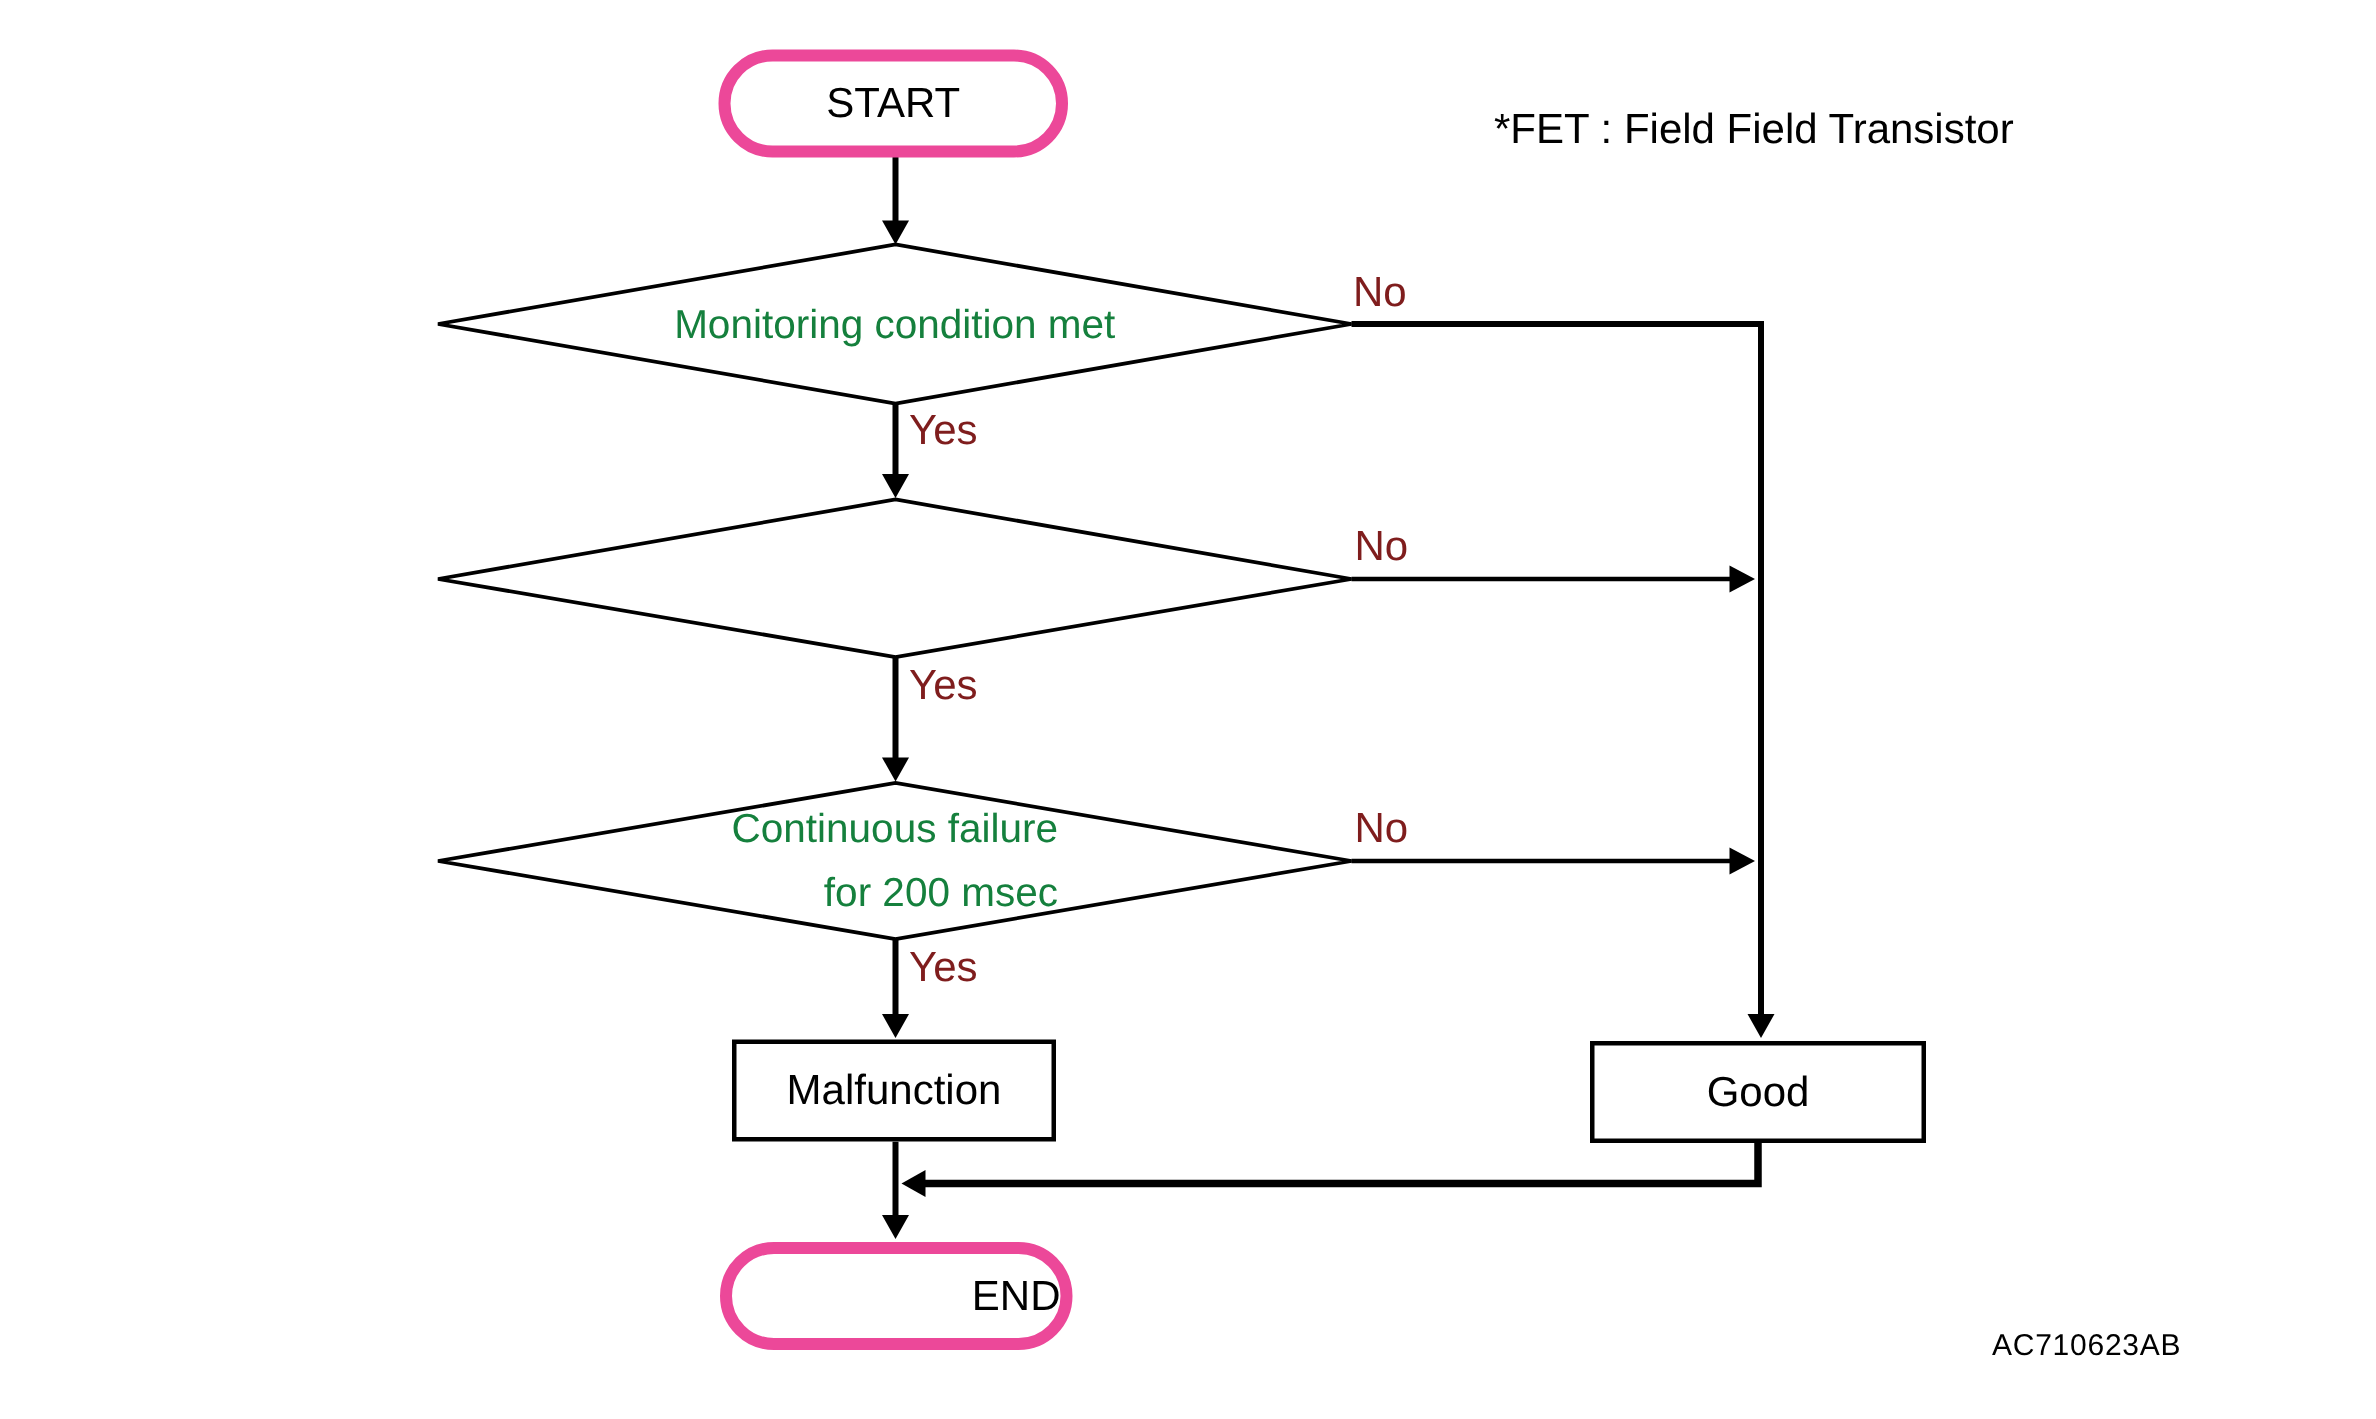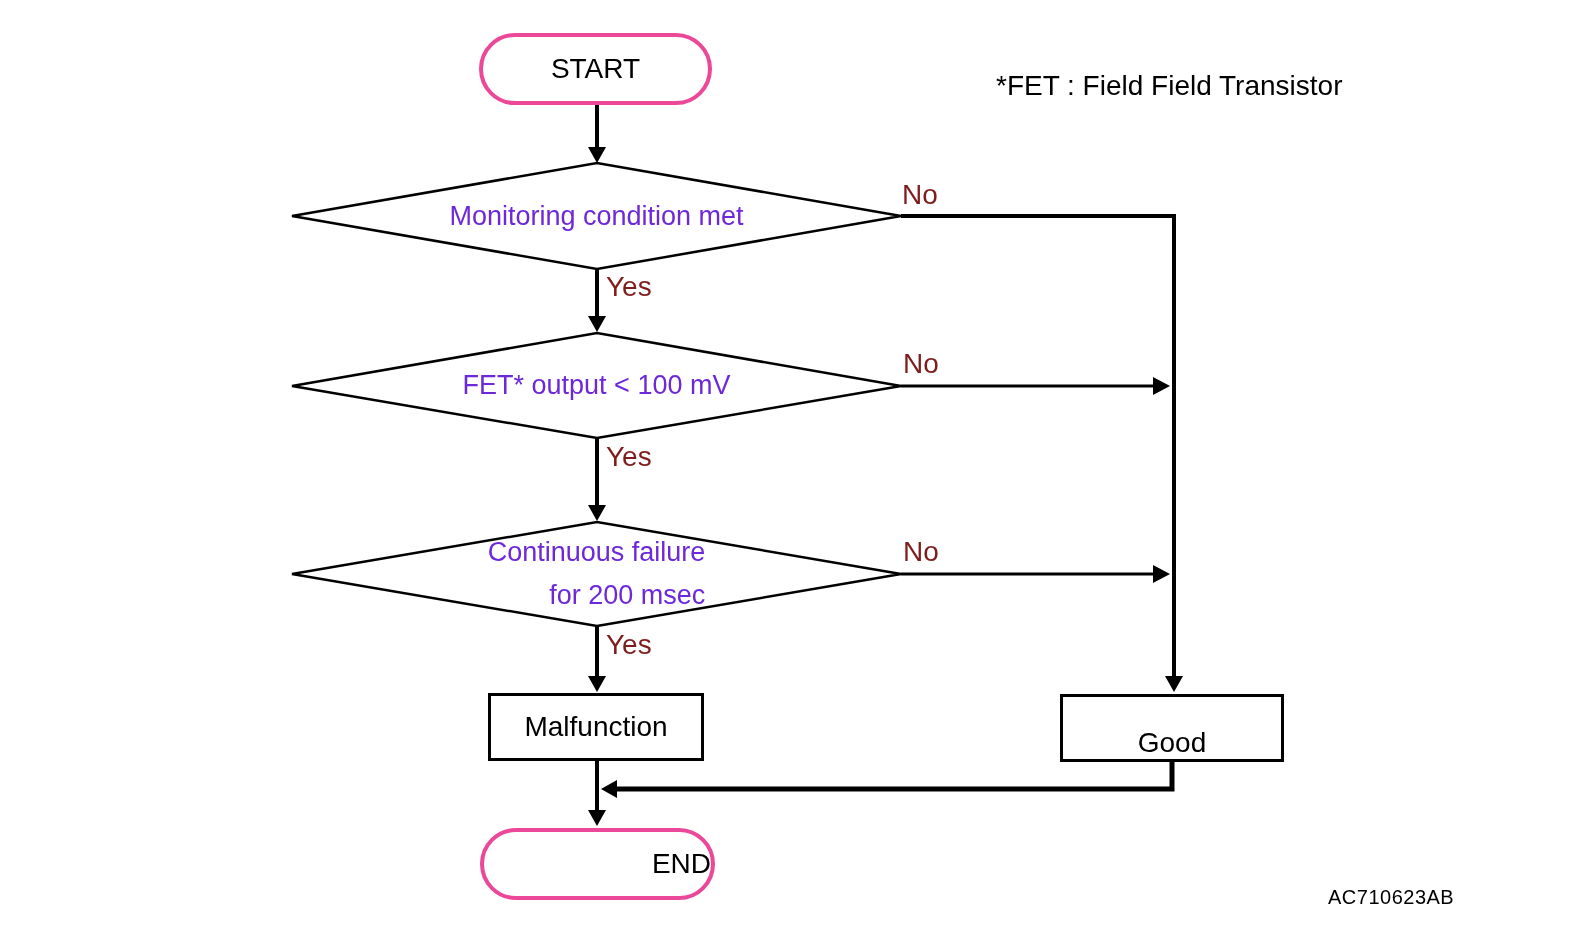--- a/index.html
+++ b/index.html
@@ -26,33 +26,33 @@
     display: flex;
     align-items: center;
     justify-content: center;
     box-sizing: border-box;
     background: #ffffff;
     font-size: 28px;
     line-height: 1.1;
     color: #000000;
   }
   .terminator {
-    border: 4px solid #ec4899;
+    border: 8px solid #ec4899;
     border-radius: 38px;
   }
   .process {
     border: 3px solid #000000;
   }
   .diamond-label {
     position: absolute;
     display: flex;
     align-items: center;
     justify-content: center;
     font-size: 27px;
-    color: #6d28d9;
+    color: #15803d;
     pointer-events: none;
   }
   .diamond-label .multiline {
     text-align: right;
     white-space: pre-line;
     line-height: 43px;
   }
   .edge-label {
     position: absolute;
     font-size: 28px;
@@ -116,34 +116,31 @@
   </svg>
 
   <div class="node terminator" style="left:479px; top:33px; width:233px; height:72px;">
     <span>START</span>
   </div>
 
   <div class="diamond-label" style="left:292px; top:163px; width:609px; height:106px;">
     <span>Monitoring condition met</span>
   </div>
 
-  <div class="diamond-label" style="left:292px; top:333px; width:609px; height:105px;">
-    <span>FET* output &lt; 100 mV</span>
-  </div>
 
   <div class="diamond-label" style="left:292px; top:522px; width:609px; height:104px;">
     <span class="multiline">Continuous failure
 for 200 msec</span>
   </div>
 
   <div class="node process" style="left:488px; top:693px; width:216px; height:68px;">
     <span>Malfunction</span>
   </div>
 
-  <div class="node process" style="left:1060px; top:694px; width:224px; height:68px;align-items:flex-end;">
+  <div class="node process" style="left:1060px; top:694px; width:224px; height:68px;">
     <span>Good</span>
   </div>
 
   <div class="node terminator" style="left:480px; top:828px; width:235px; height:72px;justify-content:flex-end;">
     <span>END</span>
   </div>
 
   <div class="edge-label" style="left:606px; top:272px;">Yes</div>
   <div class="edge-label" style="left:606px; top:442px;">Yes</div>
   <div class="edge-label" style="left:606px; top:630px;">Yes</div>

